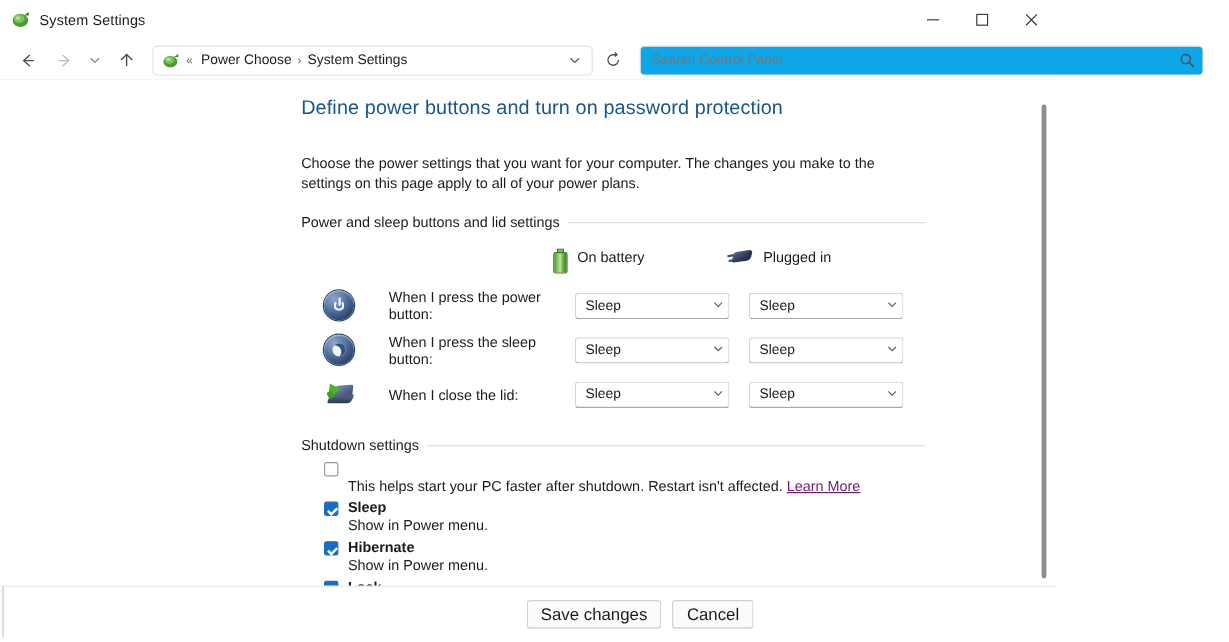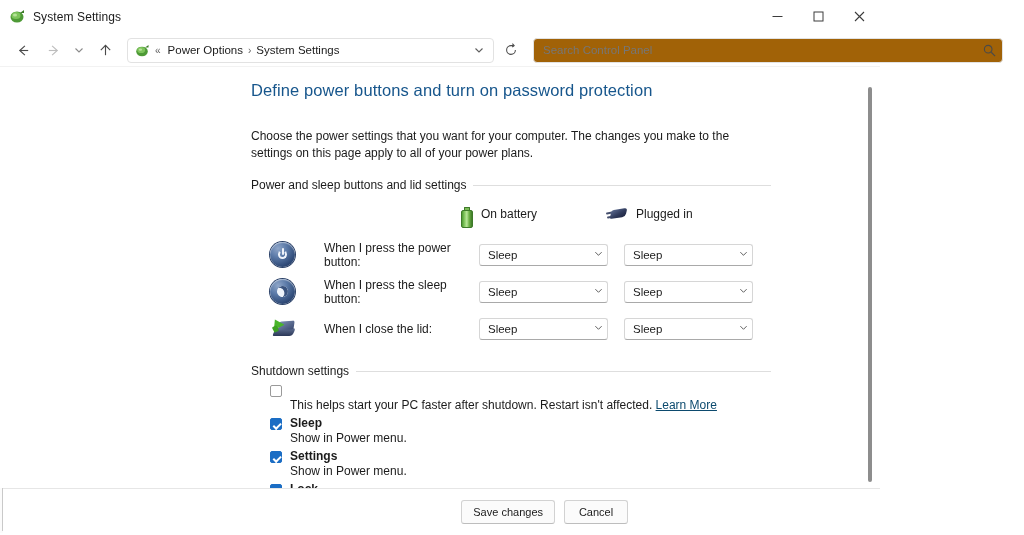--- a/index.html
+++ b/index.html
@@ -95,21 +95,21 @@
     font-size: 9px; color: #5e5e5e;
   }
   .refresh {
     width: 26px; height: 26px; margin-left: 4px;
     display: flex; align-items: center; justify-content: center;
     color: #4a4a4a; flex: 0 0 auto;
   }
   .searchbox {
     margin-left: 9px;
     width: 470px; height: 25px;
-    background: #a16207;
+    background: #0ea5e9;
     border: 1px solid #e2e2e2;
     border-radius: 4px;
     display: flex; align-items: center;
     padding: 0 6px 0 9px;
     flex: 0 0 auto;
   }
   .searchbox input {
     flex: 1; border: none; outline: none;
     font-family: "Liberation Sans", sans-serif;
     font-size: 11.5px; color: #1b1b1b;
@@ -285,21 +285,21 @@
     border-left: 2px solid #fff; border-bottom: 2px solid #fff;
     transform: rotate(-45deg);
   }
   .chk-label {
     margin-left: 8px; font-size: 12px; font-weight: bold; color: #1b1b1b;
   }
   .chk-sub {
     margin-left: 20px; margin-top: 1px; margin-bottom: 4px;
     font-size: 12px; color: #1b1b1b;
   }
-  .link { color: #0c4a6e; text-decoration: underline; }
+  .link { color: #701a75; text-decoration: underline; }
 
   
   .vscroll {
     position: absolute; right: 3px; top: 2px; width: 14px; bottom: 2px;
     background: #ffffff;
   }
   .vscroll-thumb {
     position: absolute; left: 5px; top: 18px; width: 4px; height: 395px;
     background: #8d8d8d; border-radius: 2px;
   }
@@ -313,21 +313,21 @@
     padding-right: 252px;
     gap: 9px;
   }
   .btn {
     height: 24px; min-width: 64px; padding: 0 11px;
     background: #fbfbfb;
     border: 1px solid #d2d2d2;
     border-bottom-color: #bdbdbd;
     border-radius: 3px;
     font-family: "Liberation Sans", sans-serif;
-    font-size: 11px; color: #1b1b1b;
+    font-size: 14px; color: #1b1b1b;
     display: flex; align-items: center; justify-content: center;
   }
 
   .bottom-edge {
     position: absolute; left: 0; bottom: 0; width: 1024px; height: 2px;
     background: #ffffff;
   }
 </style>
 </head>
 <body>
@@ -397,21 +397,21 @@
     <div class="addressbar">
       <div class="bc-icon">
         <svg viewBox="0 0 15 15" width="15" height="15">
           <ellipse cx="7" cy="8.5" rx="5.8" ry="4.8" fill="#4e9a36"></ellipse>
           <ellipse cx="6.2" cy="7" rx="4" ry="3.1" fill="#7ec45c"></ellipse>
           <path d="M10 4.5 L13.5 2 L13.5 4.5 Z" fill="#3c7a28"></path>
           <ellipse cx="5.4" cy="6.6" rx="1.7" ry="1.2" fill="#b7e39a"></ellipse>
         </svg>
       </div>
       <span class="bc-sep-dbl">«</span>
-      <span class="bc-item">Power Options</span>
+      <span class="bc-item">Power Choose</span>
       <span class="bc-sep">›</span>
       <span class="bc-item">System Settings</span>
       <div class="bc-drop">
         <svg width="10" height="10" viewBox="0 0 10 10">
             <path d="M1.5 3.5 L5 7 L8.5 3.5" stroke="#5e5e5e" stroke-width="1.1" fill="none"></path>
           </svg>
       </div>
     </div>
 
     <div class="refresh">
@@ -562,21 +562,21 @@
           </div>
 
           <div class="chk-line">
             <span class="cbox on"></span>
             <span class="chk-label">Sleep</span>
           </div>
           <div class="chk-sub">Show in Power menu.</div>
 
           <div class="chk-line">
             <span class="cbox on"></span>
-            <span class="chk-label">Settings</span>
+            <span class="chk-label">Hibernate</span>
           </div>
           <div class="chk-sub">Show in Power menu.</div>
 
           <div class="chk-line">
             <span class="cbox on"></span>
             <span class="chk-label">Lock</span>
           </div>
           <div class="chk-sub">Show in account picture menu.</div>
 
         </div>

